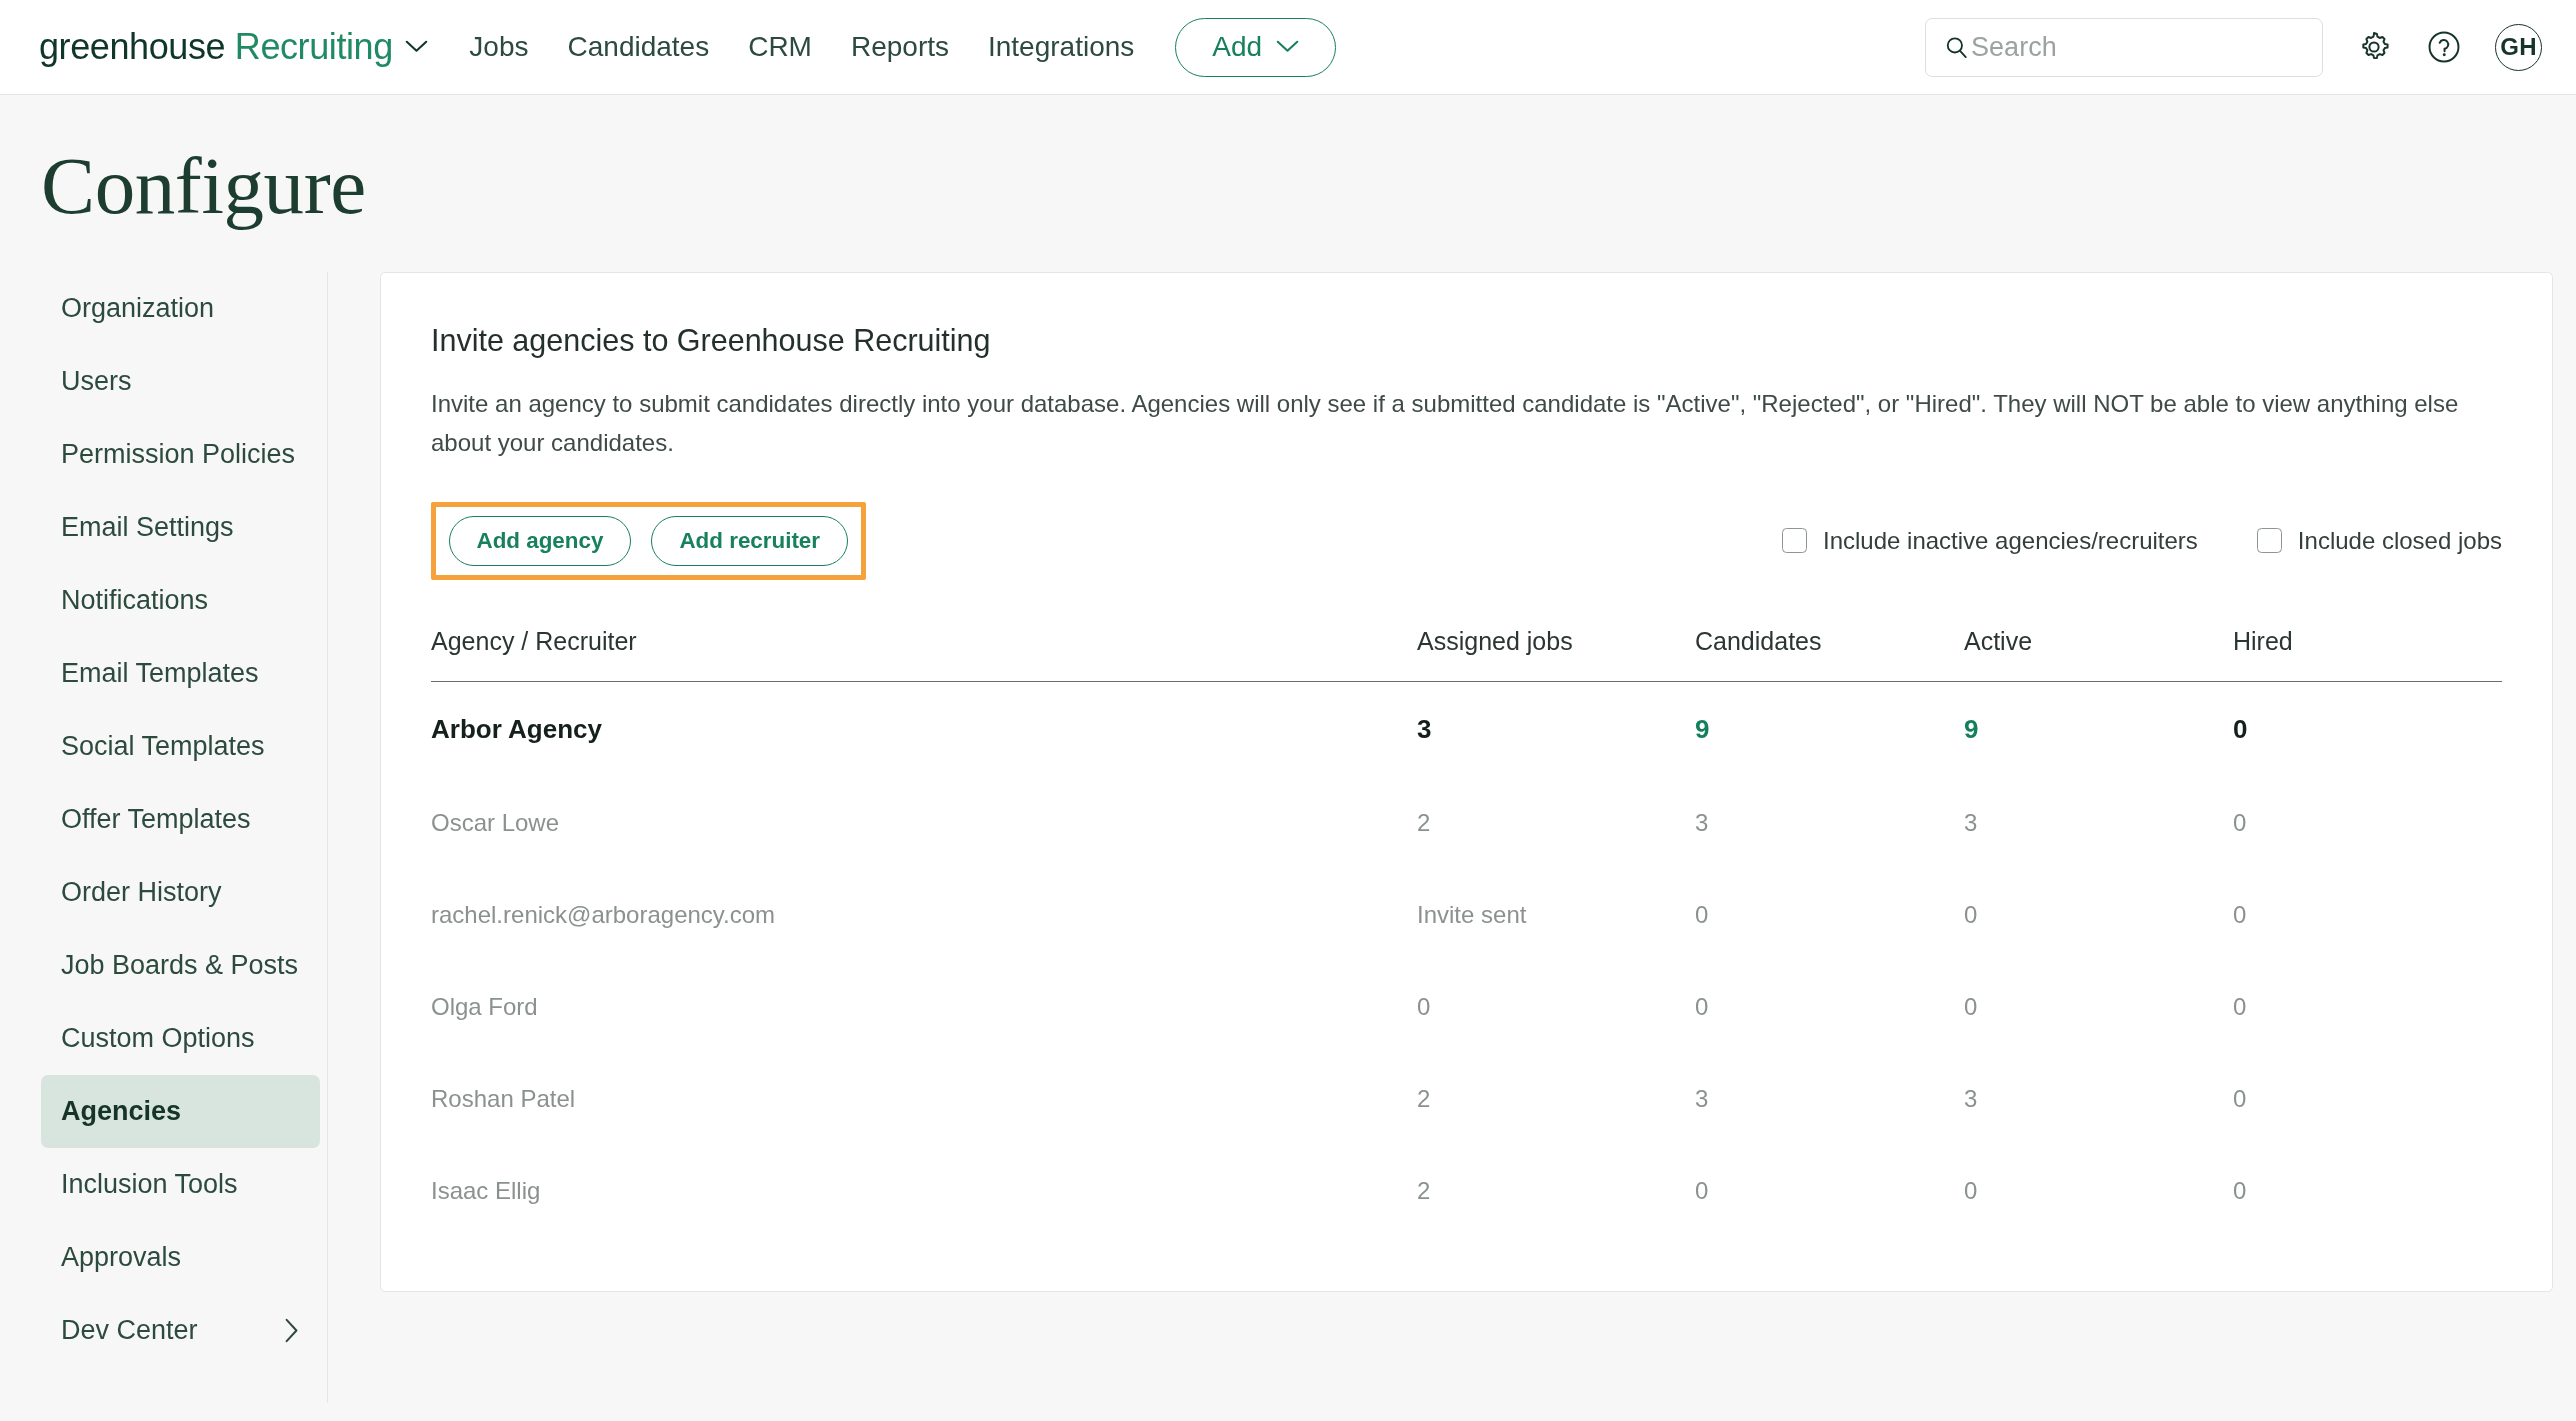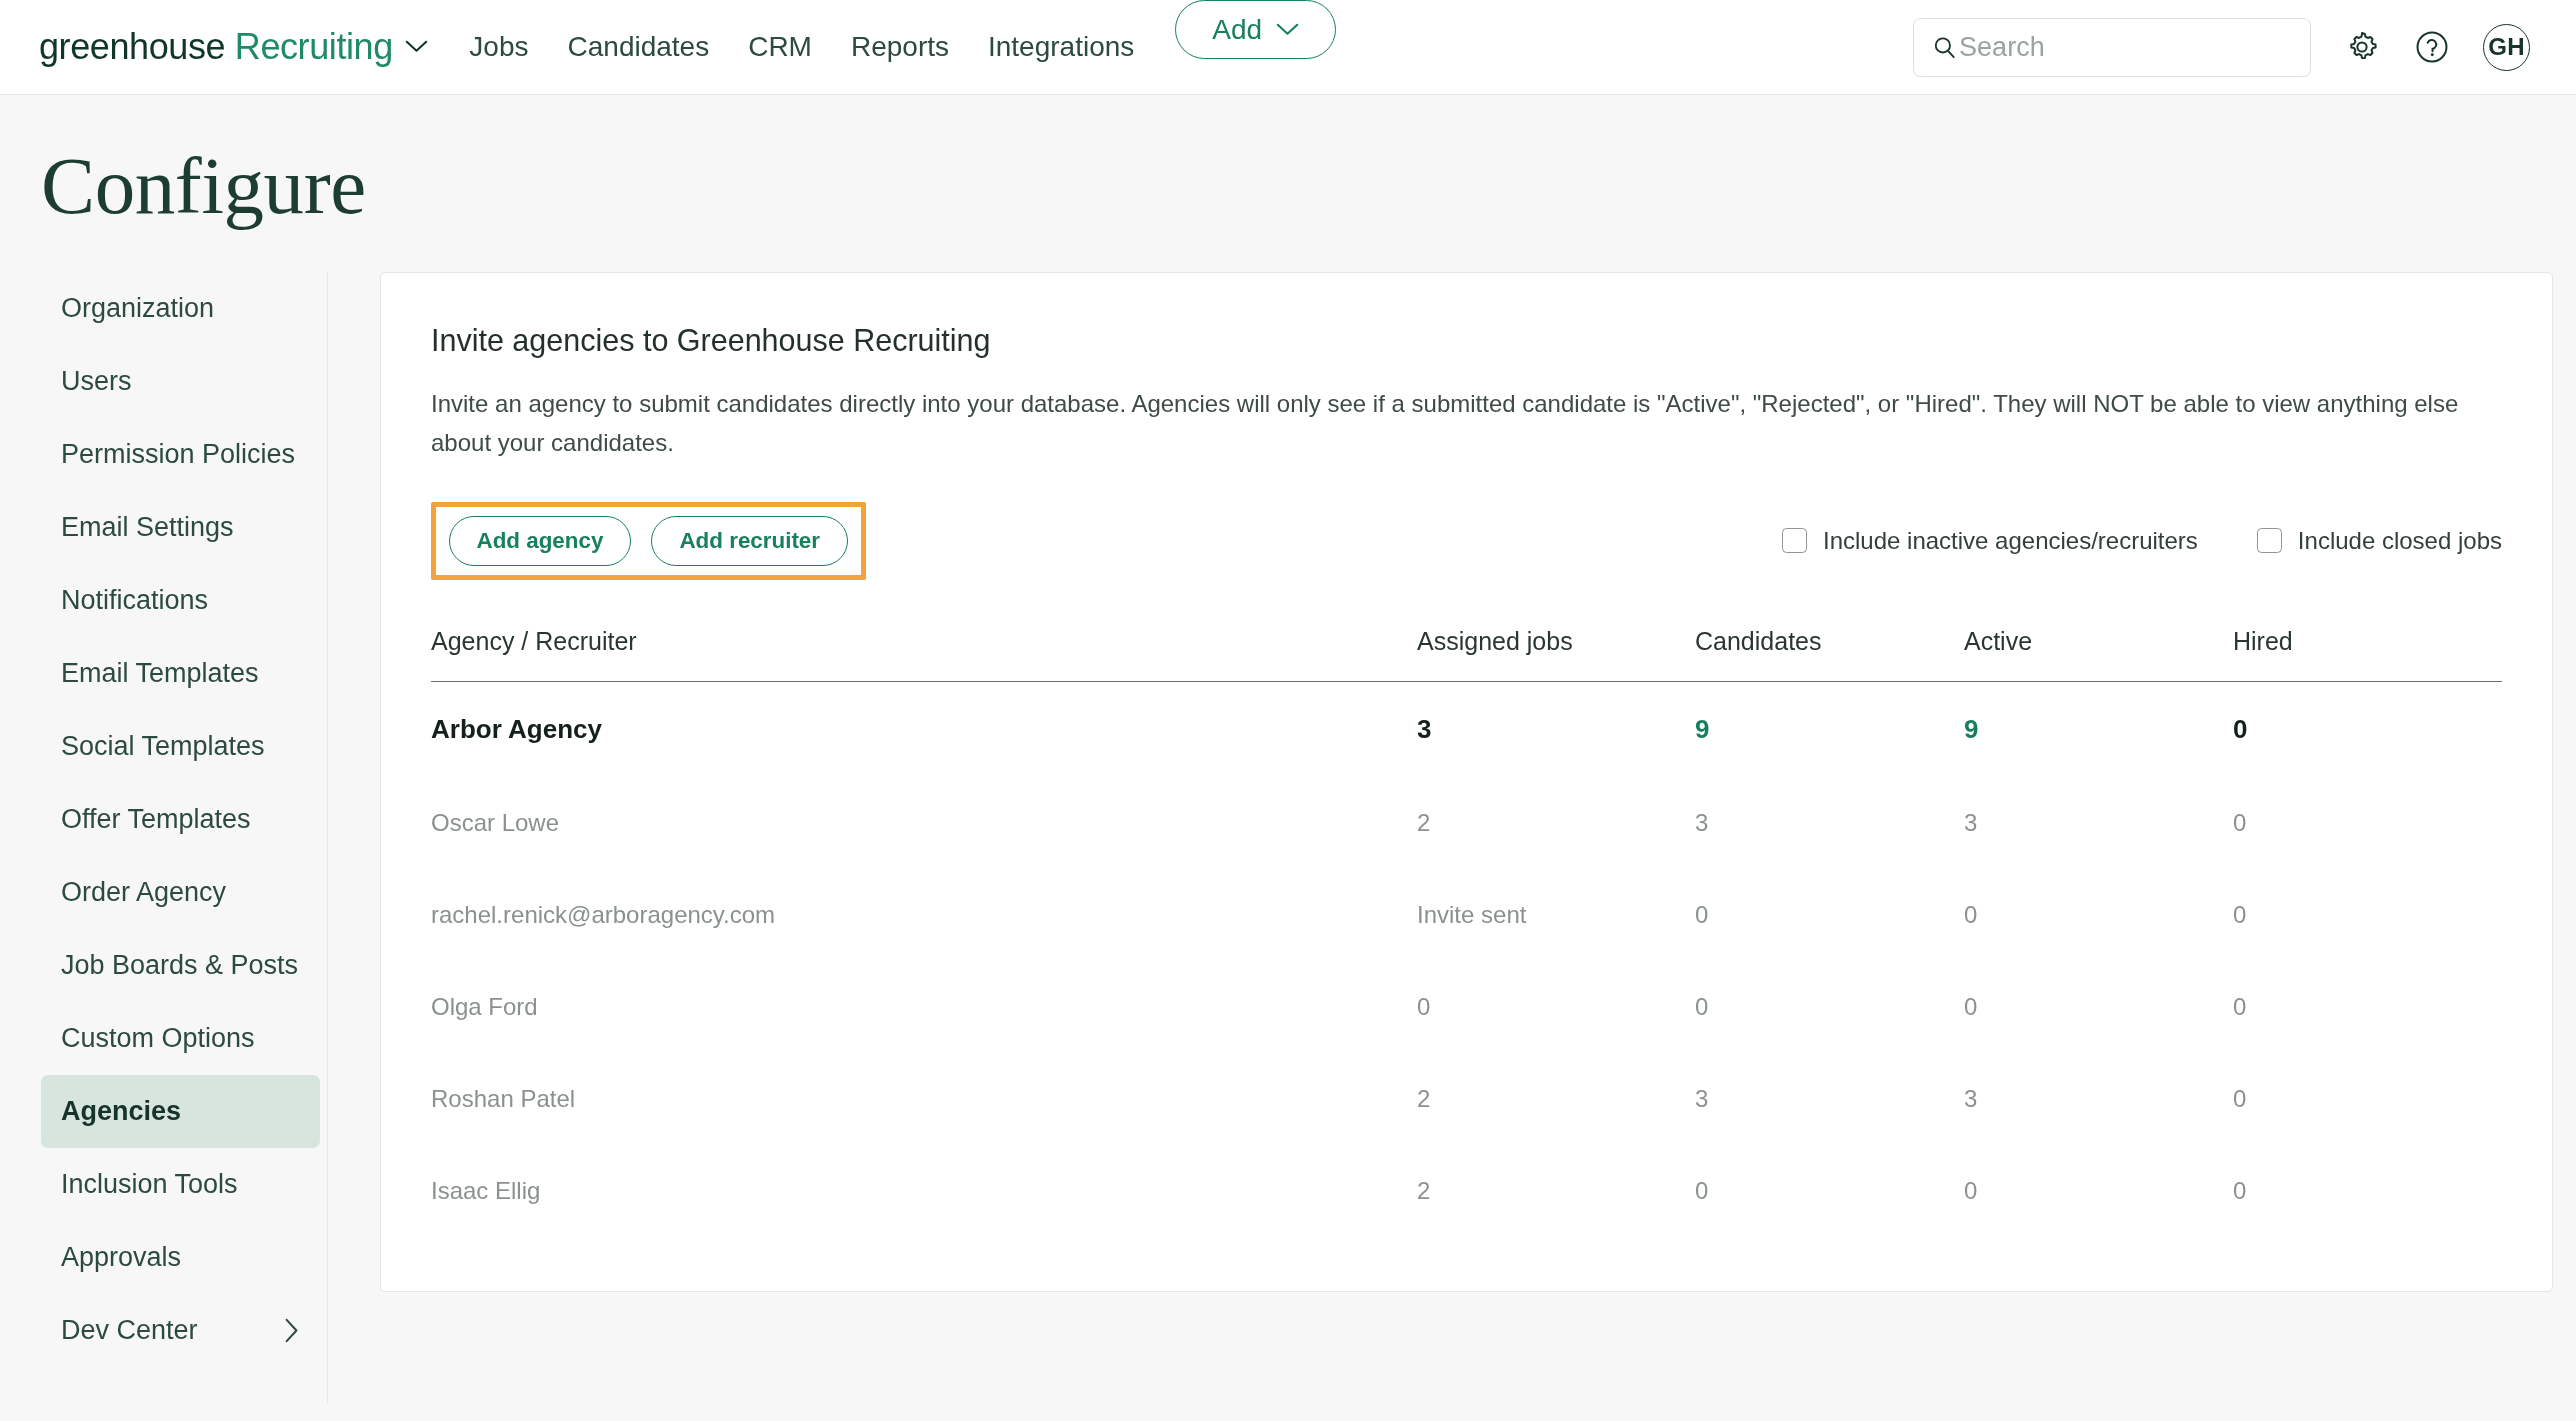--- a/index.html
+++ b/index.html
@@ -11,21 +11,22 @@
     -webkit-font-smoothing: antialiased;
     overflow: hidden;
   }
 
   
   .topnav {
     height: 95px;
     background: #ffffff;
     border-bottom: 0.9px solid #e3e5e3;
     display: flex;
-    padding: 0 46px 0 39px;
+    align-items: center;
+    padding: 0 34px 0 39px;
     position: relative;
   }
   .brand { display: flex; align-items: center; gap: 12.5px; margin-right: 41px; }
   .brand-text { font-size: 36px; letter-spacing: -0.4px; white-space: nowrap; }
   .brand-dark { color: #10362b; }
   .brand-accent { color: #1f8a63; }
   .chev-down {
     width: 23px; height: 13.4px; flex: 0 0 auto;
   }
   .navlinks { display: flex; align-items: center; gap: 39px; }
@@ -282,21 +283,21 @@
     <div class="side-item">
         <span>Email Templates</span>
       </div>
     <div class="side-item">
         <span>Social Templates</span>
       </div>
     <div class="side-item">
         <span>Offer Templates</span>
       </div>
     <div class="side-item">
-        <span>Order Agency</span>
+        <span>Order History</span>
       </div>
     <div class="side-item">
         <span>Job Boards &amp; Posts</span>
       </div>
     <div class="side-item">
         <span>Custom Options</span>
       </div>
     <div class="side-item active">
         <span>Agencies</span>
       </div>

